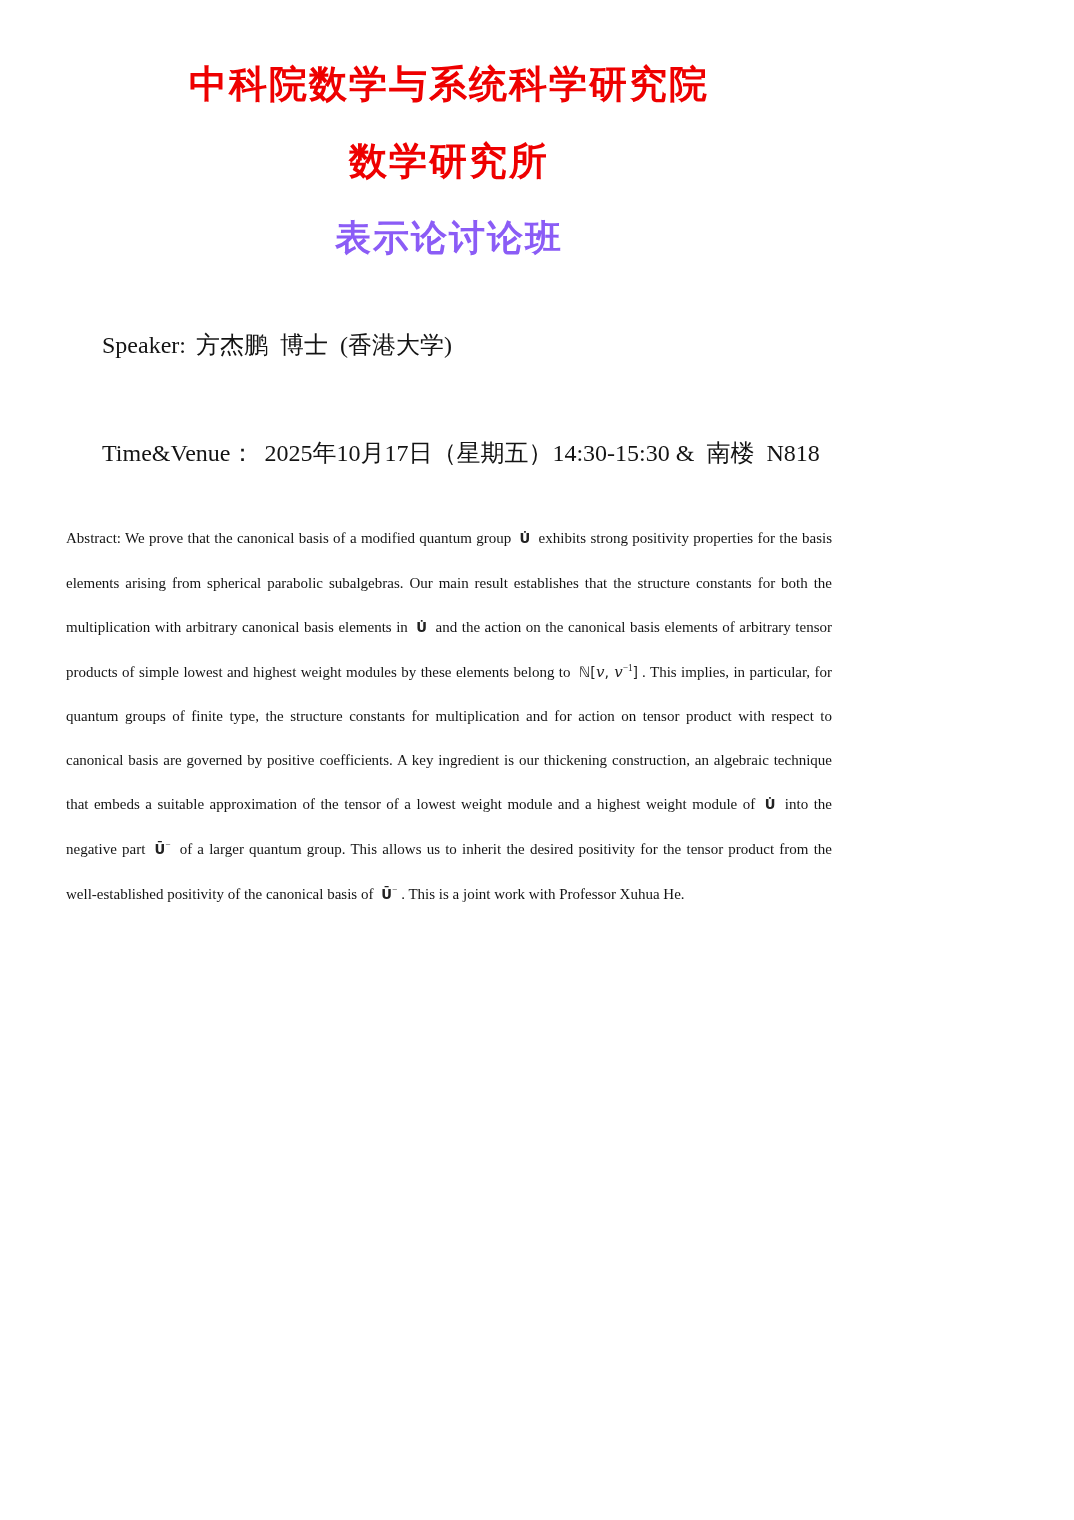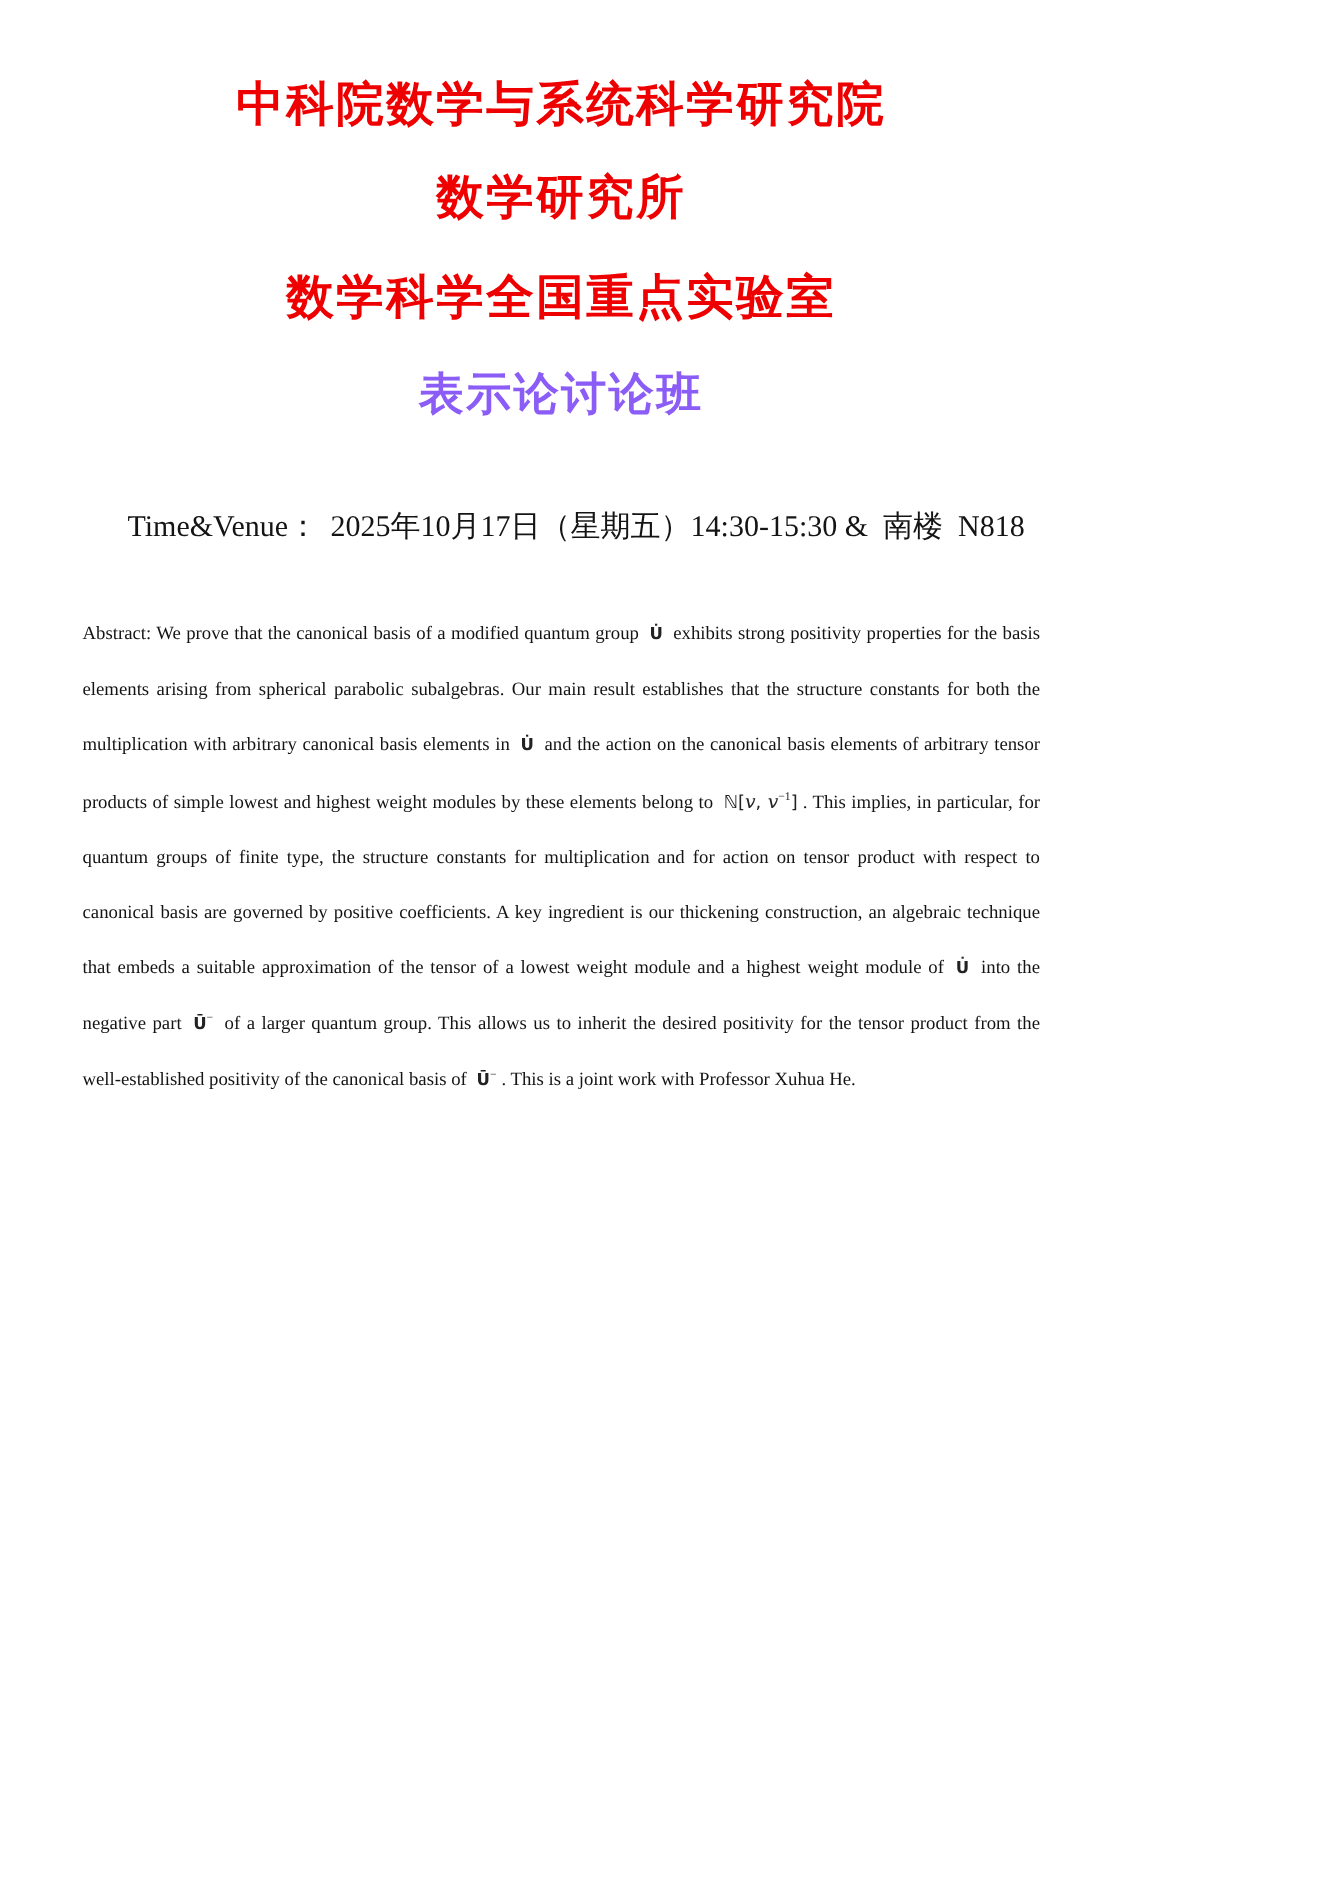--- a/index.html
+++ b/index.html
@@ -77,26 +77,28 @@
     line-height: 0;
   }
 </style>
 </head>
 <body>
 
 <div class="doc">
 
   <div class="headers">
     <div class="h red" style="color: rgb(238, 0, 0);">中科院数学与系统科学研究院</div>
-    <div class="h red" style="color: rgb(238, 0, 0); font-family: Liberation Mono, monospace;">数学研究所</div>
-    <div class="h red" style="color: rgb(238, 0, 0);">数学科学全国重点实验室</div>
+    <div class="h red" style="color: rgb(238, 0, 0);">数学研究所</div>
     <div class="h blue" style="color: #8b5cf6;">表示论讨论班</div>
   </div>
 
   <div class="meta">
+    <div class="meta-row">
+      <span class="meta-label">Speaker:</span><span>方杰鹏  博士  (香港大学)</span>
+    </div>
     <div class="meta-row">
       <span class="meta-label">Time&amp;Venue：</span><span>2025年10月17日（星期五）14:30-15:30 &amp;  南楼  N818</span>
     </div>
   </div>
 
   <p class="abstract">Abstract: We prove that the canonical basis of a modified quantum group <span class="math"><span class="m-bu">U̇</span></span> exhibits strong positivity properties for the basis elements arising from spherical parabolic subalgebras. Our main result establishes that the structure constants for both the multiplication with arbitrary canonical basis elements in <span class="math"><span class="m-bu">U̇</span></span> and the action on the canonical basis elements of arbitrary tensor products of simple lowest and highest weight modules by these elements belong to <span class="math"><span class="m-rm">ℕ[</span><span class="m-it">v</span><span class="m-rm">, </span><span class="m-it">v</span><span class="m-sup">−1</span><span class="m-rm">]</span></span>. This implies, in particular, for quantum groups of finite type, the structure constants for multiplication and for action on tensor product with respect to canonical basis are governed by positive coefficients. A key ingredient is our thickening construction, an algebraic technique that embeds a suitable approximation of the tensor of a lowest weight module and a highest weight module of <span class="math"><span class="m-bu">U̇</span></span> into the negative part <span class="math"><span class="m-bu">Ū</span><span class="m-sup">−</span></span> of a larger quantum group. This allows us to inherit the desired positivity for the tensor product from the well-established positivity of the canonical basis of <span class="math"><span class="m-bu">Ū</span><span class="m-sup">−</span></span>. This is a joint work with Professor Xuhua He.</p>
 
 </div>
 
 </body></html>

